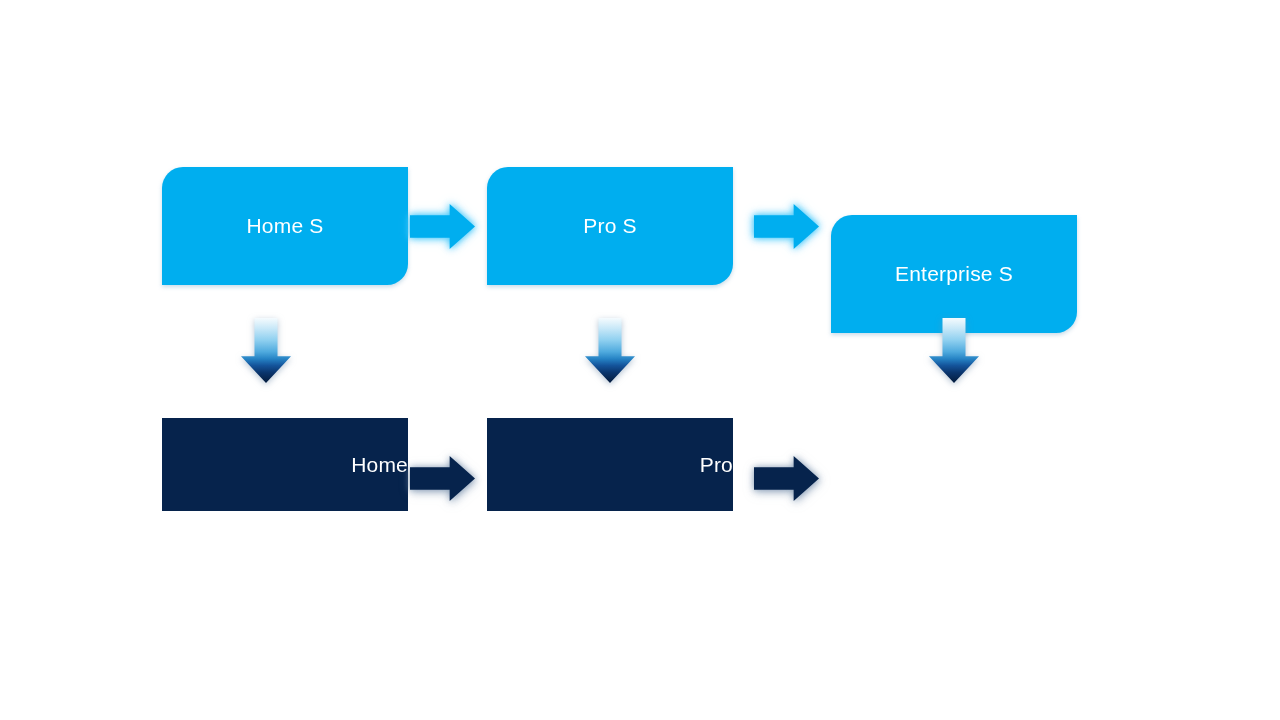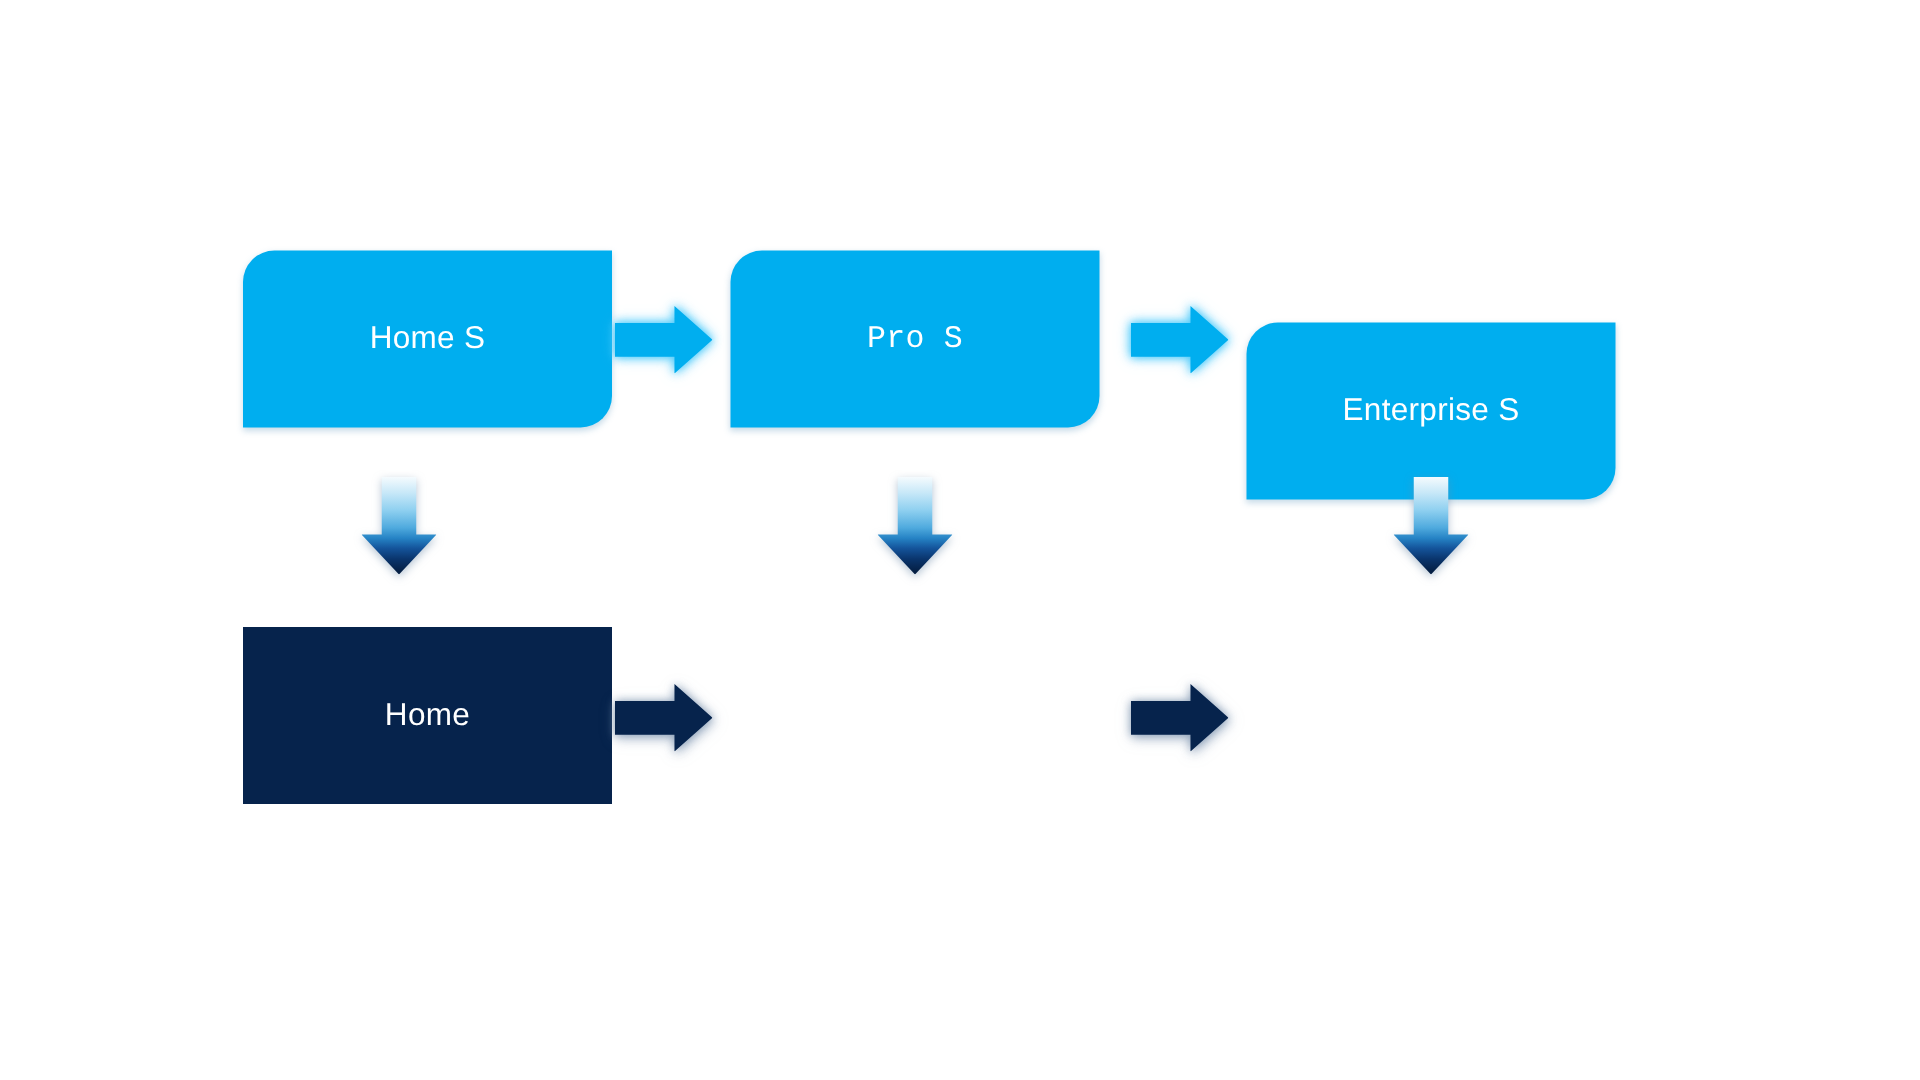--- a/index.html
+++ b/index.html
@@ -28,24 +28,25 @@
     letter-spacing: 0.2px;
     color: var(--color-text, #ffffff);
   }
   .node-top {
     background: var(--color-light, #00AEEF);
     border-radius: 21px 0 21px 0;
     box-shadow: 0 2px 4px rgba(130,175,205,0.45);
   }
   .node-bottom {
     background: var(--color-dark, #06234C);
-    height: 118px;
+    height: 93px;
+    justify-content: flex-end;
   }
   .col-1 { left: 146px; margin-left: 16px; }
-  .col-2 { left: 487px; font-family: Liberation Mono, monospace; }
+  .col-2 { left: 487px; }
   .col-3 { left: 831px; margin-top: 48px; }
   .row-top { top: 167px; }
   .row-bottom { top: 418px; }
 
   
   .h-arrow {
     position: absolute;
     width: 65px;
     height: 45px;
   }
@@ -124,20 +125,23 @@
   <div class="v-arrow v-col-2">
     <div class="shape"></div>
   </div>
   <div class="v-arrow v-col-3">
     <div class="shape"></div>
   </div>
 
   <div class="node node-bottom col-1 row-bottom">
     <span class="label">Home</span>
   </div>
+  <div class="node node-bottom col-2 row-bottom">
+    <span class="label">Pro</span>
+  </div>
 
   <div class="h-arrow h-arrow-dark h-bottom h-gap-1">
     <div class="shape"></div>
   </div>
   <div class="h-arrow h-arrow-dark h-bottom h-gap-2">
     <div class="shape"></div>
   </div>
 
 </div>
 

